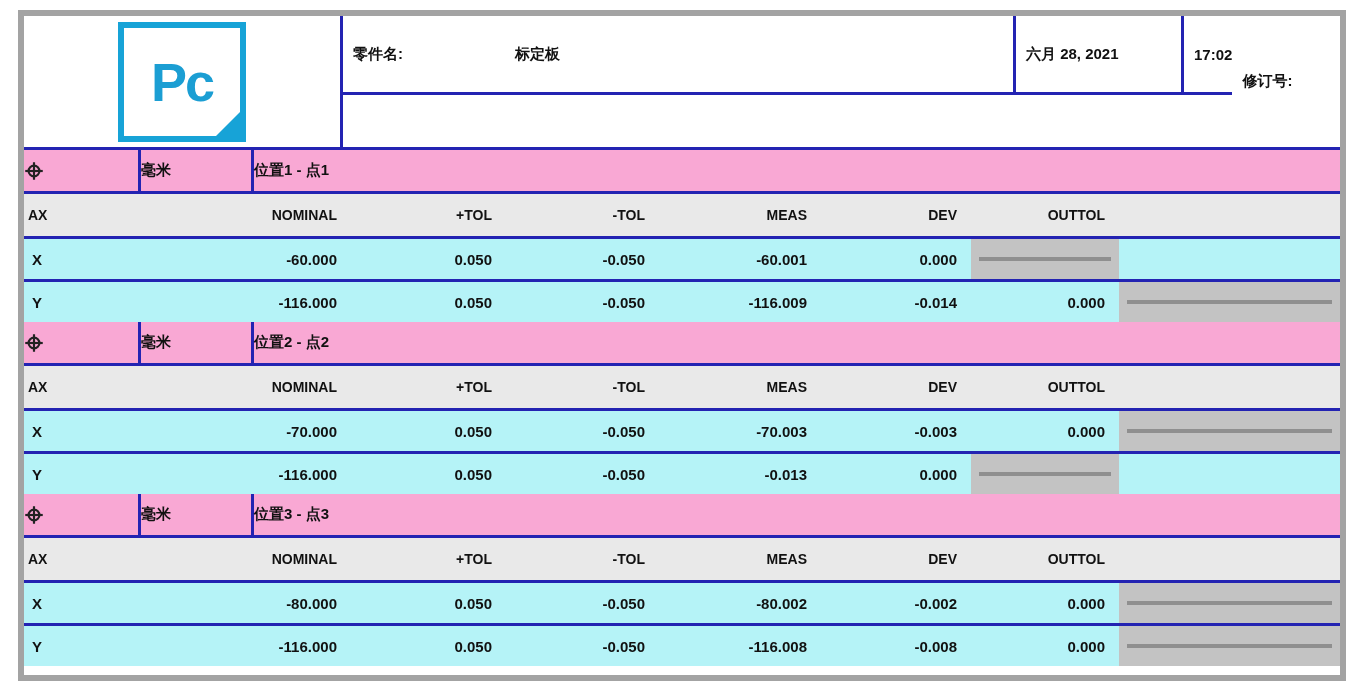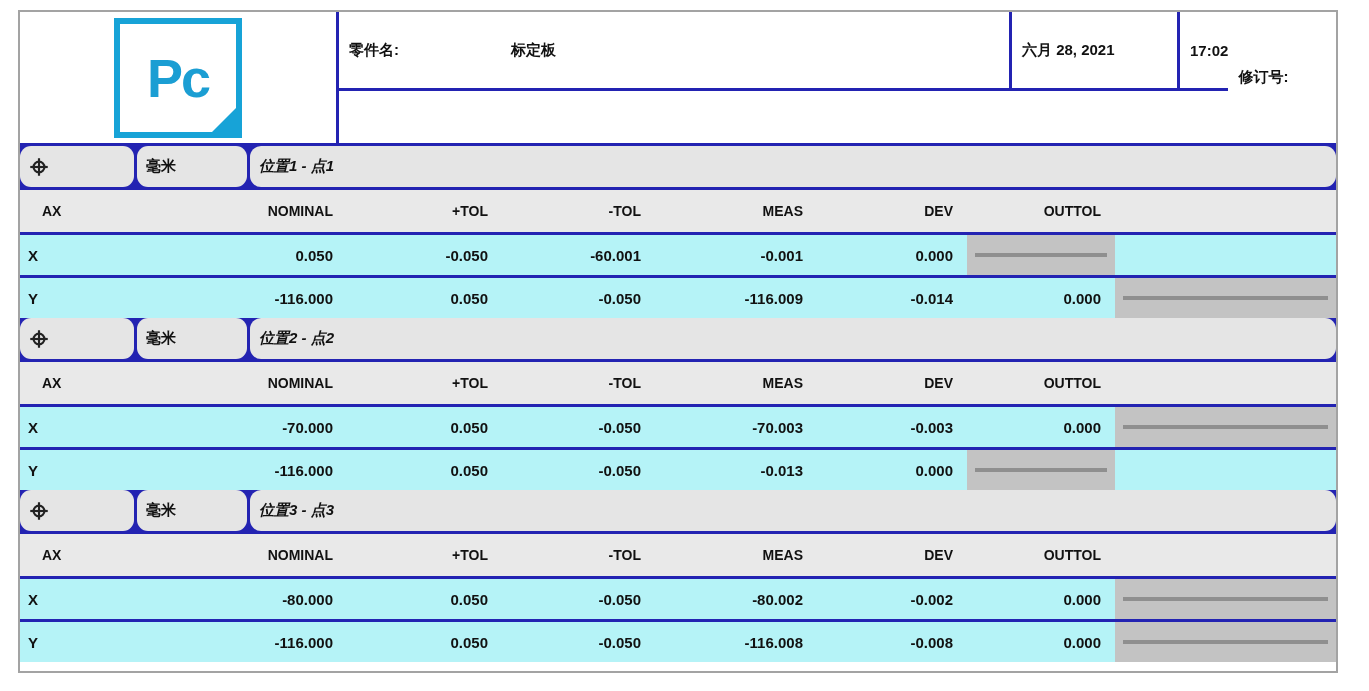--- a/index.html
+++ b/index.html
@@ -1,17 +1,17 @@
 <!DOCTYPE html>
 <html><head>
 <meta charset="utf-8">
 <style>
   html,body{margin:0;padding:0;background:#ffffff;}
   body{width:1369px;height:691px;position:relative;font-family:"Liberation Sans",sans-serif;color:#111;}
-  .page{position:absolute;left:18px;top:10px;width:1316px;height:659px;border:2px solid #a3a3a3;background:#fff;overflow:hidden;}
+  .page{position:absolute;left:18px;top:10px;width:1316px;height:659px;border:6px solid #a3a3a3;background:#fff;overflow:hidden;}
 
   
   .header{display:flex;height:131px;border-bottom:3px solid #2323b2;}
   .logo-cell{width:316px;flex:0 0 316px;display:flex;align-items:center;justify-content:center;background:#fff;}
   .logo-box{position:relative;width:116px;height:108px;border:6px solid #17a3d7;background:#fff;display:flex;align-items:center;justify-content:center;}
   .logo-box .fold{position:absolute;right:-1px;bottom:-1px;width:0;height:0;border-left:26px solid transparent;border-bottom:26px solid #17a3d7;}
   .logo-text{font-size:54px;font-weight:700;color:#1b9ed3;letter-spacing:-2px;line-height:1;}
   .header-right{flex:1;display:flex;flex-direction:row;border-left:3px solid #2323b2;}
   .hr1{height:76px;display:flex;border-bottom:3px solid #2323b2;}
   .hr2{flex:1;display:flex;}
@@ -21,32 +21,32 @@
   .cell-date{flex:0 0 168px;}
   .cell-time{flex:1;}
   .cell-rev{flex:0 0 345px;}
   .cell-serial{flex:0 0 322px;}
   .cell-stats{flex:1;border-radius:7px;}
   .hvalue-part{margin-left:112px;font-weight:700;}
   .hvalue-stats{margin-left:104px;font-weight:700;}
 
   
   .band{height:41px;display:flex;gap:3px;background:#2323b2;border-bottom:3px solid #2323b2;}
-  .band .ycell{background:#e5e5e5;display:flex;align-items:center;padding-left:9px;box-sizing:border-box;font-size:15px;font-weight:700;border-radius:11px;}
+  .band .ycell{background:#f9a8d4;display:flex;align-items:center;box-sizing:border-box;font-size:15px;font-weight:700;}
   .band .c-icon{flex:0 0 114px;}
   .band .c-unit{flex:0 0 110px;}
-  .band .c-title{flex:1;font-style:italic;}
+  .band .c-title{flex:1;}
   .pos-icon{width:20px;height:20px;display:block;}
 
   
   .grid-row{display:grid;grid-template-columns:90px 237px 155px 153px 162px 150px 148px 1fr;align-items:stretch;}
   .colhdr{height:42px;background:#e9e9e9;border-bottom:3px solid #2323b2;font-size:14px;font-weight:700;color:#111;}
   .colhdr > div{display:flex;align-items:center;}
   .colhdr .num{justify-content:flex-end;padding-right:14px;}
-  .colhdr .first{padding-left:22px;}
+  .colhdr .first{padding-left:4px;}
   .data-row{height:40px;border-bottom:3px solid #2323b2;background:#b5f3f7;font-size:15px;font-weight:700;}
   .data-row > div{display:flex;align-items:center;}
   .data-row .num{justify-content:flex-end;padding-right:14px;}
   .data-row .first{padding-left:8px;}
   .data-row:last-child{border-bottom:none;}
 
   
   .bar-outer{background:#c3c3c3;padding:5px 8px;box-sizing:border-box;display:flex;align-items:stretch;}
   .bar-inner{position:relative;flex:1;background:#cdcdcd;border:2px solid #8f8f8f;overflow:hidden;}
   .bar-inner .tick{position:absolute;bottom:0;width:2px;height:7px;background:#f0f0f0;}
@@ -109,24 +109,24 @@
       <div class="num">NOMINAL</div>
       <div class="num">+TOL</div>
       <div class="num">-TOL</div>
       <div class="num">MEAS</div>
       <div class="num">DEV</div>
       <div class="num">OUTTOL</div>
       <div></div>
     </div>
     <div class="grid-row data-row">
       <div class="first">X</div>
+      <div class="num">-60.000</div>
       <div class="num">0.050</div>
       <div class="num">-0.050</div>
       <div class="num">-60.001</div>
-      <div class="num">-0.001</div>
       <div class="num">0.000</div>
       <div class="bar-outer">
           <div class="bar-inner">
             <div class="tick" style="left: 10%;"></div>
             <div class="tick" style="left: 20%;"></div>
             <div class="tick" style="left: 30%;"></div>
             <div class="tick" style="left: 40%;"></div>
             <div class="tick" style="left: 50%;"></div>
             <div class="tick" style="left: 60%;"></div>
             <div class="tick" style="left: 70%;"></div>

